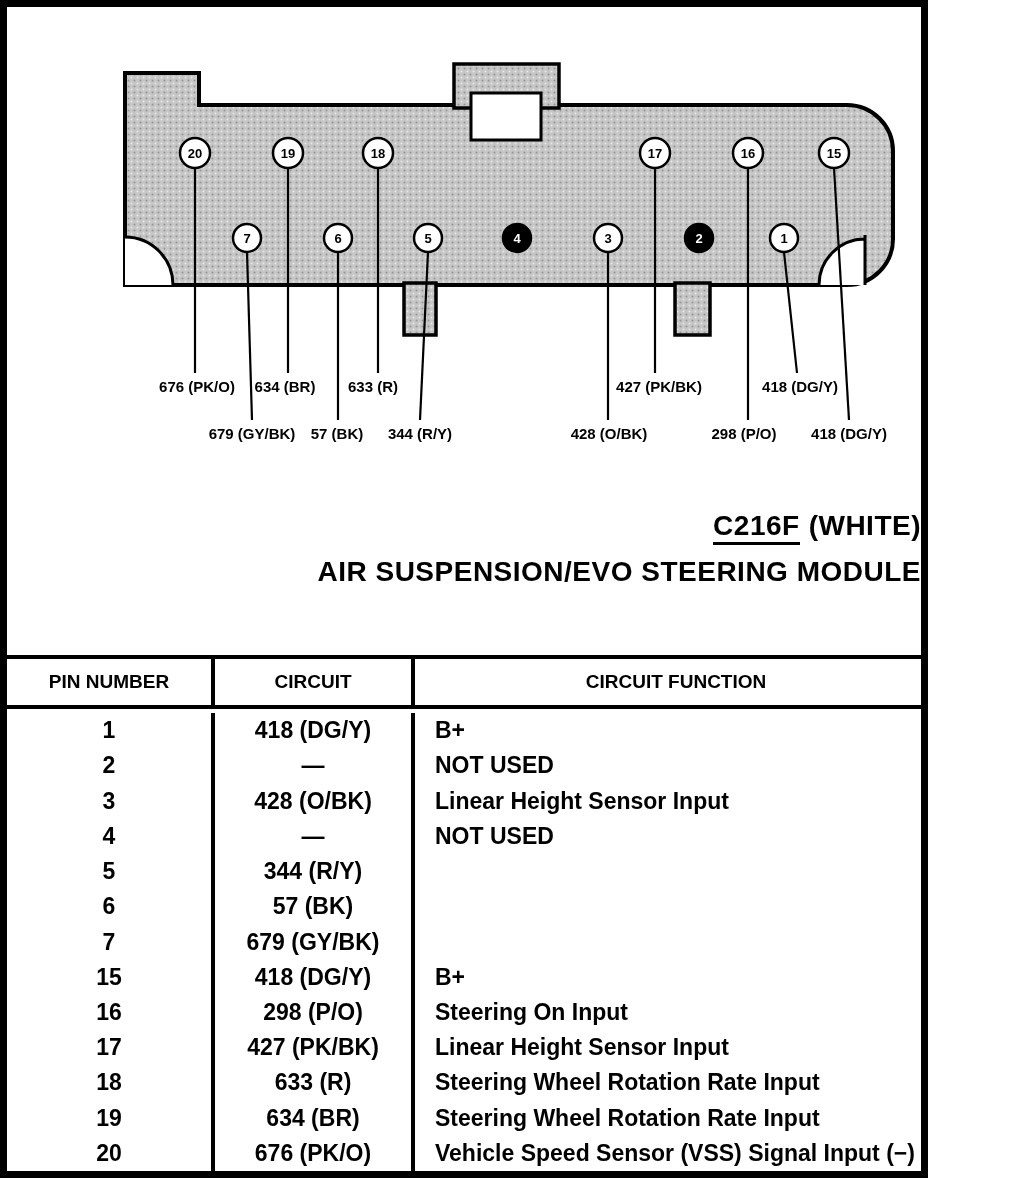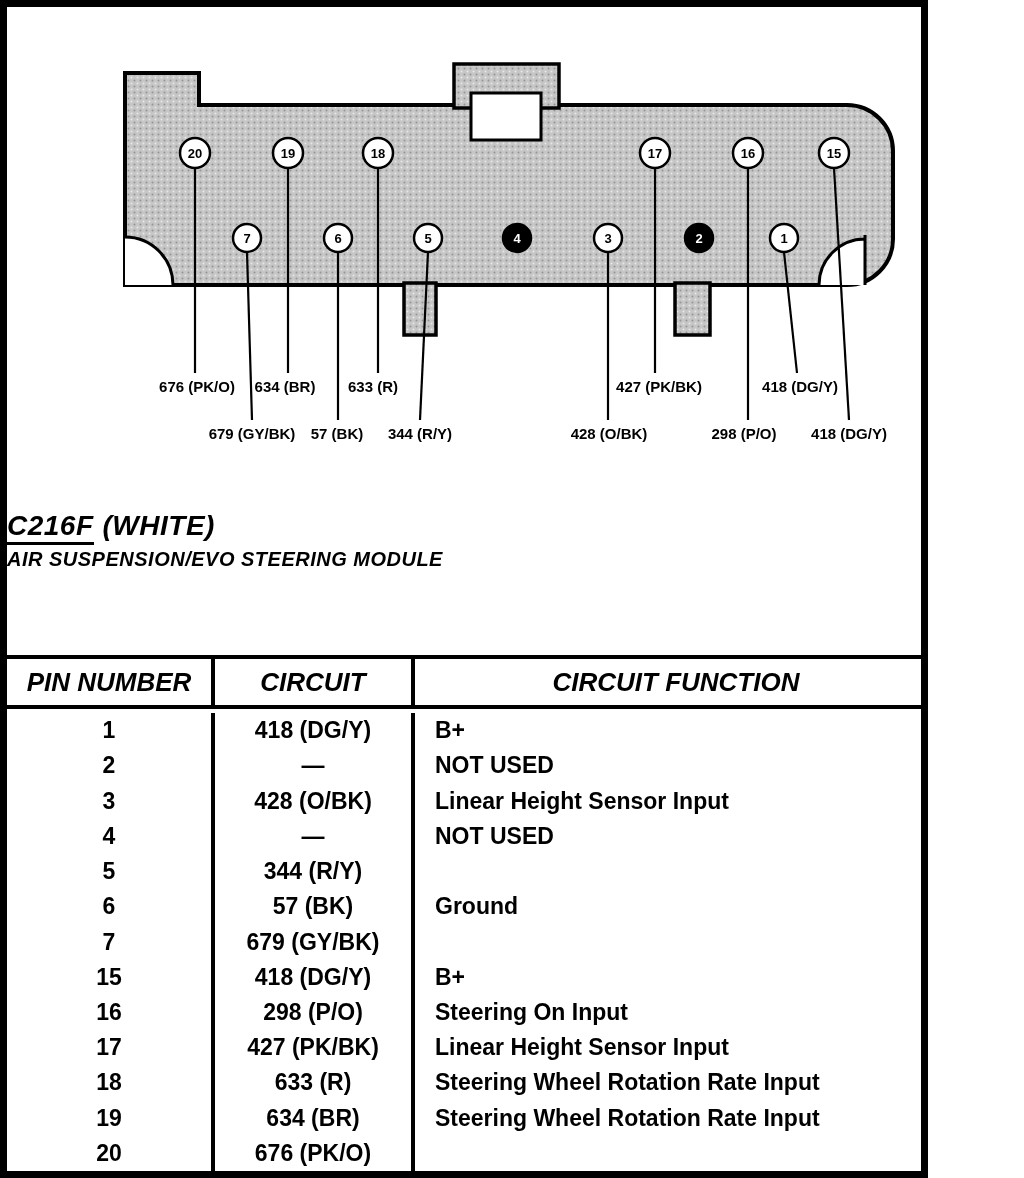--- a/index.html
+++ b/index.html
@@ -19,35 +19,35 @@
   .pin-num { font-size: 13px; font-weight: 700; fill: #000; text-anchor: middle; }
   .pin-num.inv { fill: #ffffff; }
   .leader { stroke: #000; stroke-width: 2.2; }
   .wire-label { font-size: 15px; font-weight: 700; fill: #000; text-anchor: middle; }
   .outline { fill: url(#stipple); stroke: #000; stroke-width: 4; }
   .tab { fill: url(#stipple); stroke: #000; stroke-width: 3.5; }
   .notch-fill { fill: #ffffff; stroke: none; }
   .notch-edge { fill: none; stroke: #000; stroke-width: 3; }
   .inner-rect { fill: #ffffff; stroke: #000; stroke-width: 3; }
 
-  .title-block { flex: 0 0 auto; height: 193px; text-align: left; padding-top: 48px; font-style: italic; }
+  .title-block { flex: 0 0 auto; height: 193px; text-align: right; padding-top: 48px; }
   .title-line1 { font-size: 28px; font-weight: 700; letter-spacing: 0.5px; }
   .title-line1 .code { border-bottom: 3px solid #000; padding-bottom: 1px; }
   .title-line1 .rest { margin-left: 9px; }
-  .title-line2 { font-size: 20px; font-weight: 700; margin-top: 6px; letter-spacing: 0.5px; }
+  .title-line2 { font-size: 28px; font-weight: 700; margin-top: 14px; letter-spacing: 0.5px; }
 
   .pin-table { flex: 1 1 auto; border-top: 4px solid #000; display: flex; flex-direction: column; }
   .thead { flex: 0 0 auto; height: 50px; display: flex; align-items: stretch; border-bottom: 4px solid #000; }
   .tbody { flex: 1 1 auto; display: flex; flex-direction: column; padding-top: 4px; }
   .trow { flex: 1 1 auto; display: flex; align-items: stretch; }
   .cell { display: flex; align-items: center; }
   .col-pin { width: 208px; border-right: 4px solid #000; justify-content: center; text-align: center; }
   .col-circuit { width: 200px; border-right: 4px solid #000; justify-content: center; }
   .col-func { flex: 1; justify-content: flex-start; padding-left: 20px; }
-  .th { font-size: 26px; font-weight: 700; font-style: italic; }
+  .th { font-size: 19px; font-weight: 700; }
   .th.col-func { justify-content: center; padding-left: 16px; }
   .td { font-size: 23px; font-weight: 600; }
 </style>
 </head>
 <body>
 
 <div class="page">
 
   <svg class="connector-svg" viewBox="0 0 1010 455">
     <defs>
@@ -185,21 +185,20 @@
         <div class="cell col-circuit td">—</div>
         <div class="cell col-func td">NOT USED</div>
       </div>
       <div class="trow">
         <div class="cell col-pin td">5</div>
         <div class="cell col-circuit td">344 (R/Y)</div>
       </div>
       <div class="trow">
         <div class="cell col-pin td">6</div>
         <div class="cell col-circuit td">57 (BK)</div>
-        <div class="cell col-func td">Ground</div>
       </div>
       <div class="trow">
         <div class="cell col-pin td">7</div>
         <div class="cell col-circuit td">679 (GY/BK)</div>
       </div>
       <div class="trow">
         <div class="cell col-pin td">15</div>
         <div class="cell col-circuit td">418 (DG/Y)</div>
         <div class="cell col-func td">B+</div>
       </div>
@@ -219,17 +218,18 @@
         <div class="cell col-func td">Steering Wheel Rotation Rate Input</div>
       </div>
       <div class="trow">
         <div class="cell col-pin td">19</div>
         <div class="cell col-circuit td">634 (BR)</div>
         <div class="cell col-func td">Steering Wheel Rotation Rate Input</div>
       </div>
       <div class="trow">
         <div class="cell col-pin td">20</div>
         <div class="cell col-circuit td">676 (PK/O)</div>
+        <div class="cell col-func td">Vehicle Speed Sensor (VSS) Signal Input (−)</div>
       </div>
     </div>
   </div>
 
 </div>
 
 </body></html>

